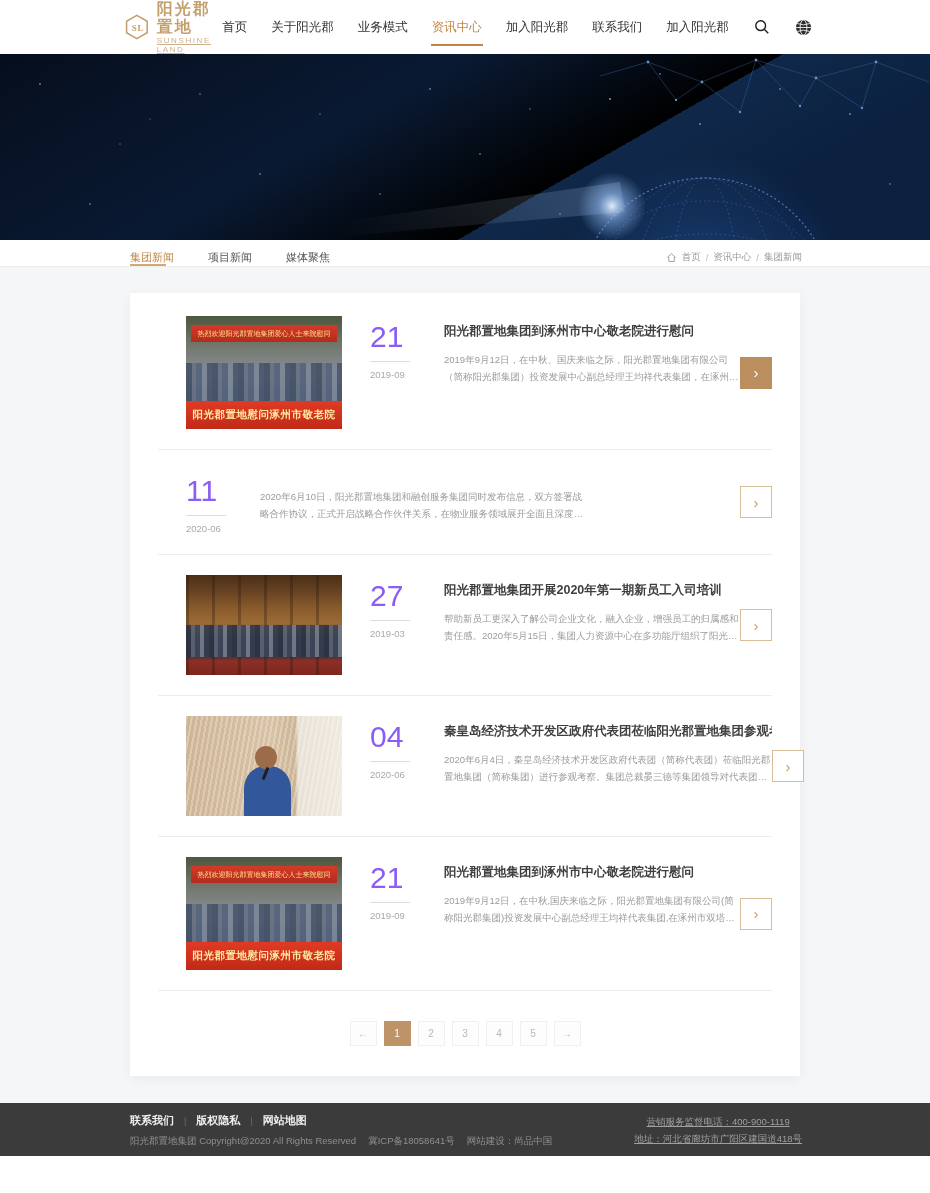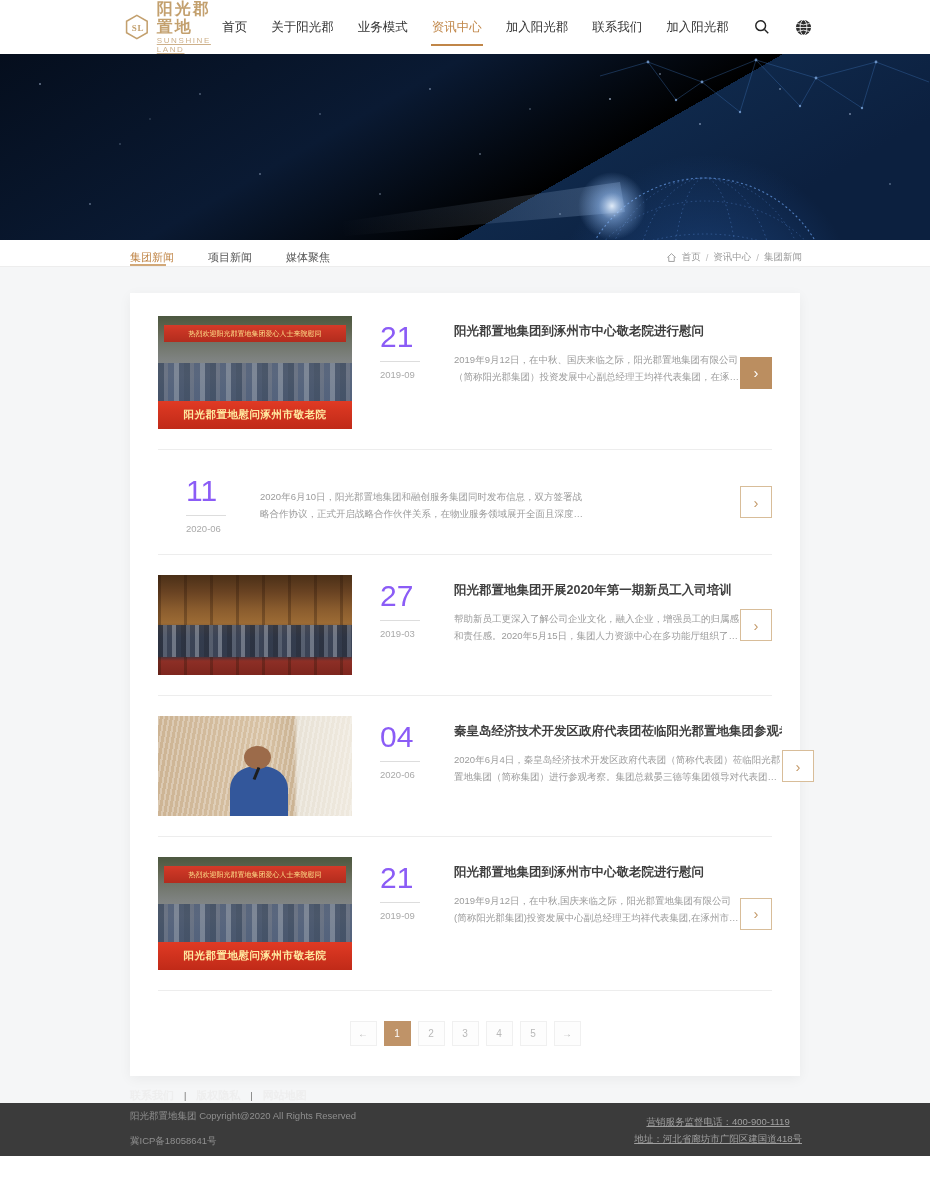--- a/index.html
+++ b/index.html
@@ -29,21 +29,21 @@
   .tab.active::after{content:"";position:absolute;left:0;right:8px;bottom:0;height:2px;background:#d2a878;}
   .crumb{display:flex;align-items:center;gap:5px;font-size:9.5px;color:#999;}
   .crumb a{color:#999;text-decoration:none;cursor:pointer;}
   .crumb .sep{color:#bbb;}
 
   
   .main{background:#f5f6f7;padding:26px 0 27px;}
   .card{width:670px;margin:0 auto;background:#fff;box-shadow:0 3px 12px rgba(0,0,0,.05);padding:3px 28px 0;}
 
   .news-row{display:flex;align-items:flex-start;padding:20px 0;border-bottom:1px solid #ededed;}
-  .thumb{position:relative;width:194px;height:100px;flex:none;overflow:hidden;}
+  .thumb{position:relative;width:156px;height:100px;flex:none;overflow:hidden;margin-left:28px;}
   .thumb.tall{height:113px;}
 
   .t-banner{background:linear-gradient(180deg,#4c5840 0%,#5f6450 12%,#6e7366 22%,#7e8280 38%,#8b8e8f 52%,#717d8a 64%,#667082 76%);}
   .t-banner .crowd{position:absolute;left:0;right:0;top:42%;height:34%;background:repeating-linear-gradient(90deg,#3f4d63 0 6px,#667083 6px 10px,#51607b 10px 16px,#7b8698 16px 21px,#45536b 21px 26px);opacity:.85;}
   .strip-top{position:absolute;top:8%;left:3%;right:3%;height:15%;background:linear-gradient(#d43a28,#b22c1d);color:#ffe08a;font-size:7px;display:flex;align-items:center;justify-content:center;white-space:nowrap;overflow:hidden;}
   .strip-bottom{position:absolute;bottom:0;left:0;right:0;height:25%;background:linear-gradient(#e03a24,#c02a18);color:#ffe9a0;font-weight:bold;font-size:10.5px;display:flex;align-items:center;justify-content:center;white-space:nowrap;overflow:hidden;letter-spacing:.5px;}
 
   .t-sunac{background:#f1f1f1;display:flex;flex-direction:column;align-items:center;justify-content:center;gap:7px;}
   .t-sunac .row1{display:flex;align-items:baseline;gap:5px;}
   .t-sunac .brand{color:#ef8200;font-size:17px;font-weight:bold;}
@@ -77,21 +77,21 @@
   
   .pagination{display:flex;justify-content:center;align-items:center;gap:7px;padding:30px 0 30px;}
   .page-box{min-width:27px;height:25px;display:flex;align-items:center;justify-content:center;font-size:10px;color:#b9b9b9;background:#fdfdfd;border:1px solid #f0f0f0;cursor:pointer;}
   .page-box.active{background:#bf9368;border-color:#bf9368;color:#fff;}
 
   
   .footer{height:53px;background:#3b3b3b;display:flex;align-items:center;justify-content:space-between;padding:2px 128px 0 130px;}
   .f-left .links{display:flex;align-items:center;gap:10px;}
   .f-link{color:#eee;font-size:11px;font-weight:bold;text-decoration:none;cursor:pointer;}
   .f-sep{color:#6c6c6c;font-size:9px;}
-  .f-copy{margin-top:7px;font-size:9.5px;color:#8f8f8f;display:flex;gap:12px;flex-direction:column;}
+  .f-copy{margin-top:7px;font-size:9.5px;color:#8f8f8f;display:flex;gap:12px;}
   .f-right{text-align:center;font-size:9.5px;color:#9f9f9f;line-height:1.7;text-decoration:underline;}
 </style>
 </head>
 <body>
 
 <div class="header">
   <div class="logo">
     <svg class="logo-hex" viewBox="0 0 40 40">
       <polygon points="20,2 36,11 36,29 20,38 4,29 4,11" fill="none" stroke="#c3a06e" stroke-width="2.4"></polygon>
       <text x="12" y="26" font-size="14" font-weight="bold" fill="#c3a06e" font-family="Liberation Serif, serif">S</text>

